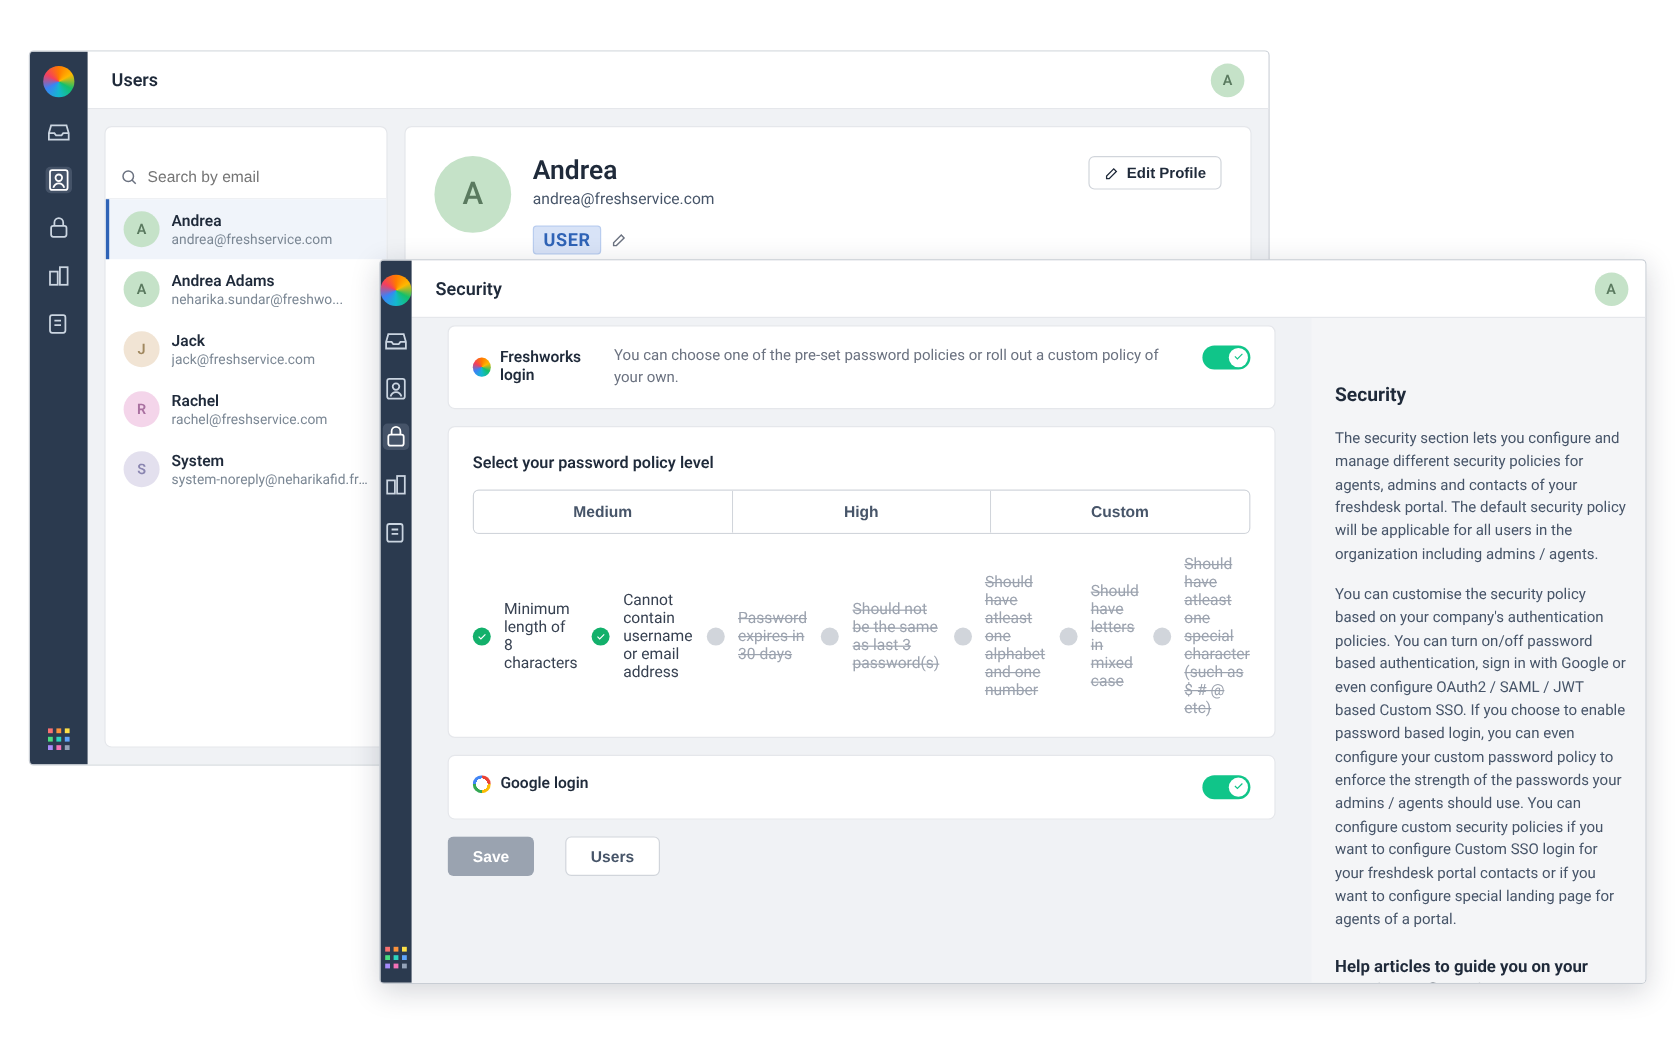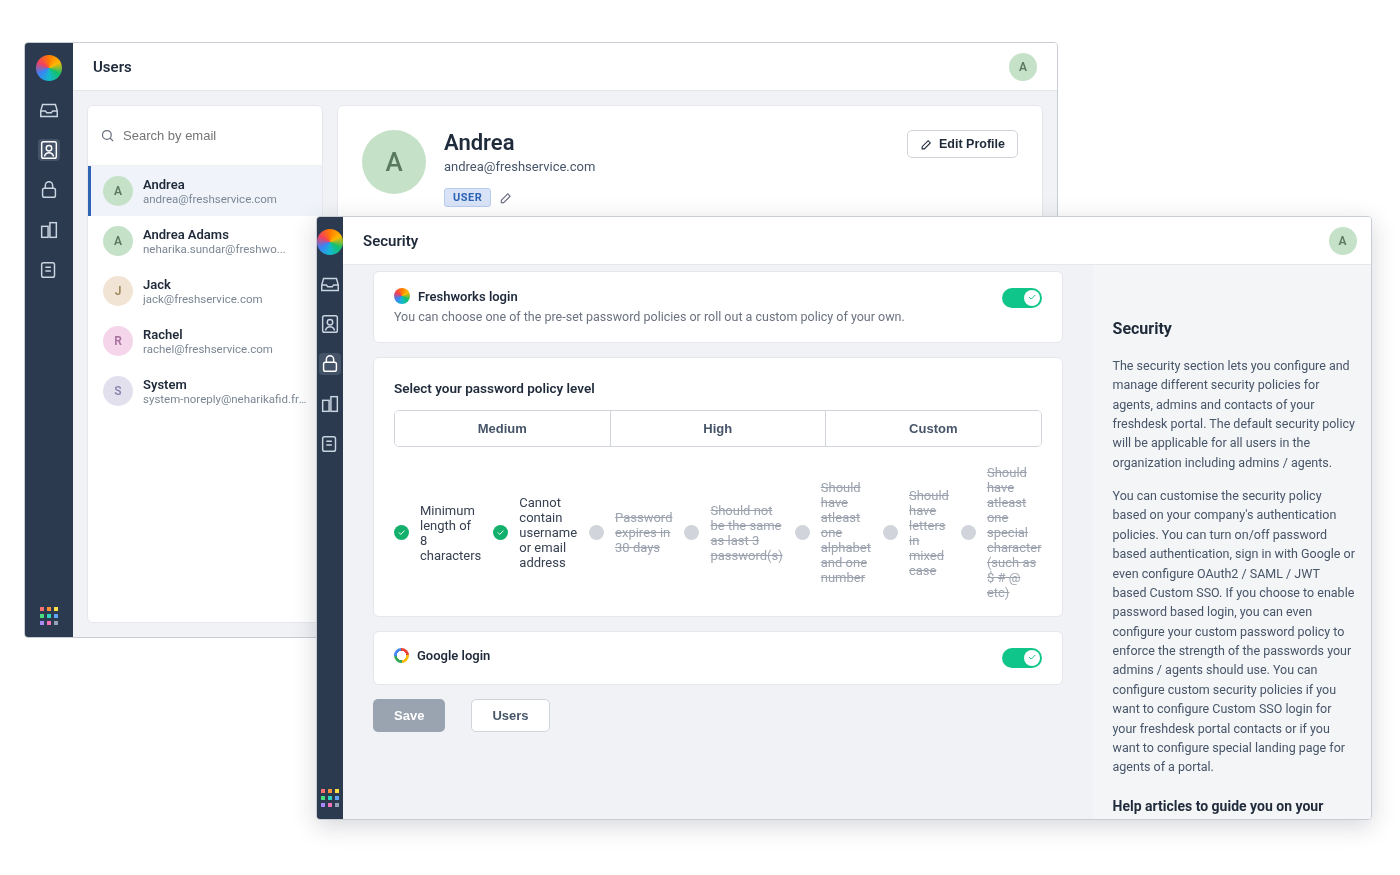--- a/index.html
+++ b/index.html
@@ -21,53 +21,53 @@
 
   .pane { flex: 1; display: flex; flex-direction: column; background: #f0f2f5; }
   .topbar { height: 48px; background: #fff; border-bottom: 1px solid #e5e7eb; display: flex; align-items: center; justify-content: space-between; padding: 0 20px; }
   .topbar h1 { font-size: 15px; font-weight: 600; color: #1f2a3a; }
   .avatar { width: 28px; height: 28px; border-radius: 50%; background: #c5e2c8; color: #5a7a5f; font-size: 12px; font-weight: 600; display: flex; align-items: center; justify-content: center; }
 
   
   #win-users { top: 42px; left: 24px; width: 1034px; height: 596px; }
   .users-body { flex: 1; display: flex; gap: 14px; padding: 14px; overflow: hidden; }
   .users-sidebar { width: 236px; background: #fff; border: 1px solid #e5e7eb; border-radius: 6px; display: flex; flex-direction: column; overflow: hidden; }
-  .search-row { display: flex; align-items: center; gap: 8px; padding: 22px 12px; border-bottom: 1px solid #eef0f3; }
+  .search-row { display: flex; align-items: center; gap: 8px; padding: 10px 12px; border-bottom: 1px solid #eef0f3; margin-top: 24px; }
   .search-row input { border: none; outline: none; font-size: 13px; flex: 1; color: #374151; }
   .user-row { display: flex; align-items: center; gap: 10px; padding: 10px 12px; cursor: pointer; border-left: 3px solid transparent; }
   .user-row.active { background: #f0f4fa; border-left-color: #2f63b6; }
   .uavatar { width: 30px; height: 30px; border-radius: 50%; display:flex; align-items:center; justify-content:center; font-size:12px; font-weight:600; flex-shrink:0; }
   .user-meta { overflow: hidden; }
   .user-meta .name { font-size: 13px; font-weight: 600; color: #1f2a3a; }
   .user-meta .email { font-size: 11.5px; color: #7b8794; white-space: nowrap; overflow: hidden; text-overflow: ellipsis; max-width: 168px; }
   .users-main { flex:1; background:#fff; border:1px solid #e5e7eb; border-radius:6px; padding: 24px; }
   .profile-header{ display:flex; gap:18px; align-items:flex-start; }
   .big-avatar{ width:64px; height:64px; border-radius:50%; background:#c5e2c8; color:#5a7a5f; font-size:26px; font-weight:500; display:flex; align-items:center; justify-content:center; }
   .profile-info{ flex:1; }
   .profile-info h2{ font-size:22px; font-weight:600; color:#1f2a3a; margin-bottom:4px;}
   .profile-info .email{ font-size:13px; color:#475569; }
   .badge-row{ display:flex; align-items:center; gap:8px; margin-top:14px;}
-  .badge{ background:#d8e3f7; color:#2f63b6; border:1px solid #b9cdef; font-size:11px; font-weight:700; letter-spacing:0.5px; padding:2px 8px; border-radius:3px;}
+  .badge{ background:#d8e3f7; color:#2f63b6; border:1px solid #b9cdef; font-size:15px; font-weight:700; letter-spacing:0.5px; padding:2px 8px; border-radius:3px;}
   .pencil{ width:14px; height:14px; cursor:pointer; }
   .edit-btn{ border:1px solid #d1d5db; background:#fff; border-radius:5px; padding:6px 12px; font-size:12.5px; font-weight:600; color:#1f2a3a; display:flex; align-items:center; gap:6px; cursor:pointer;}
   .edit-btn svg{ width:13px; height:13px; }
 
   
   #win-security { top: 216px; left: 316px; width: 1056px; height: 604px; box-shadow: 0 6px 24px rgba(20,30,50,0.18); }
   .sec-body{ flex:1; display:flex; overflow:hidden; }
   .sec-left{ flex:1; padding: 0 30px 18px; overflow:auto; }
   .sec-right{ width:284px; background:#f4f5f7; padding: 52px 20px 20px 20px; font-size:12.5px; color:#475569; line-height:1.55;}
   .sec-right h3{ font-size:16px; color:#1f2a3a; margin-bottom:14px;}
   .sec-right h4{ font-size:14px; color:#1f2a3a; margin:20px 0 10px; line-height:1.35;}
   .sec-right p{ margin-bottom:14px;}
 
   .card{ background:#fff; border:1px solid #e5e7eb; border-radius:6px; padding:16px 20px; margin-bottom:14px;}
   .card-first{ margin-top:6px; }
   .card-head{ display:flex; align-items:flex-start; justify-content:space-between; gap:20px;}
-  .card-head-left{ display:flex; flex-direction:column; gap:4px; flex:1; }
+  .card-head-left{ display:flex; flex-direction:row; gap:4px; flex:1; }
   .card-title-row{ display:flex; align-items:center; gap:8px; font-size:13px; font-weight:600; color:#1f2a3a;}
   .card-desc{ font-size:12.5px; color:#6b7280; line-height:1.45; }
   .toggle{ width:40px; height:20px; background:#10c589; border-radius:999px; position:relative; cursor:pointer;}
   .toggle::after{ content:""; position:absolute; right:2px; top:2px; width:16px; height:16px; background:#fff; border-radius:50%; display:flex; align-items:center; justify-content:center;}
   .toggle .check{ position:absolute; right:5px; top:4px; width:10px; height:10px; z-index:2; stroke:#10c589; fill:none; stroke-width:2.3;}
 
   .policy-title{ font-size:13.5px; font-weight:600; color:#1f2a3a; margin:6px 0 14px;}
   .seg{ display:flex; border:1px solid #d1d5db; border-radius:5px; overflow:hidden;}
   .seg button{ flex:1; padding:10px 0; background:#fff; border:none; border-right:1px solid #d1d5db; font-size:13px; font-weight:600; color:#475569; cursor:pointer;}
   .seg button:last-child{ border-right:none;}

